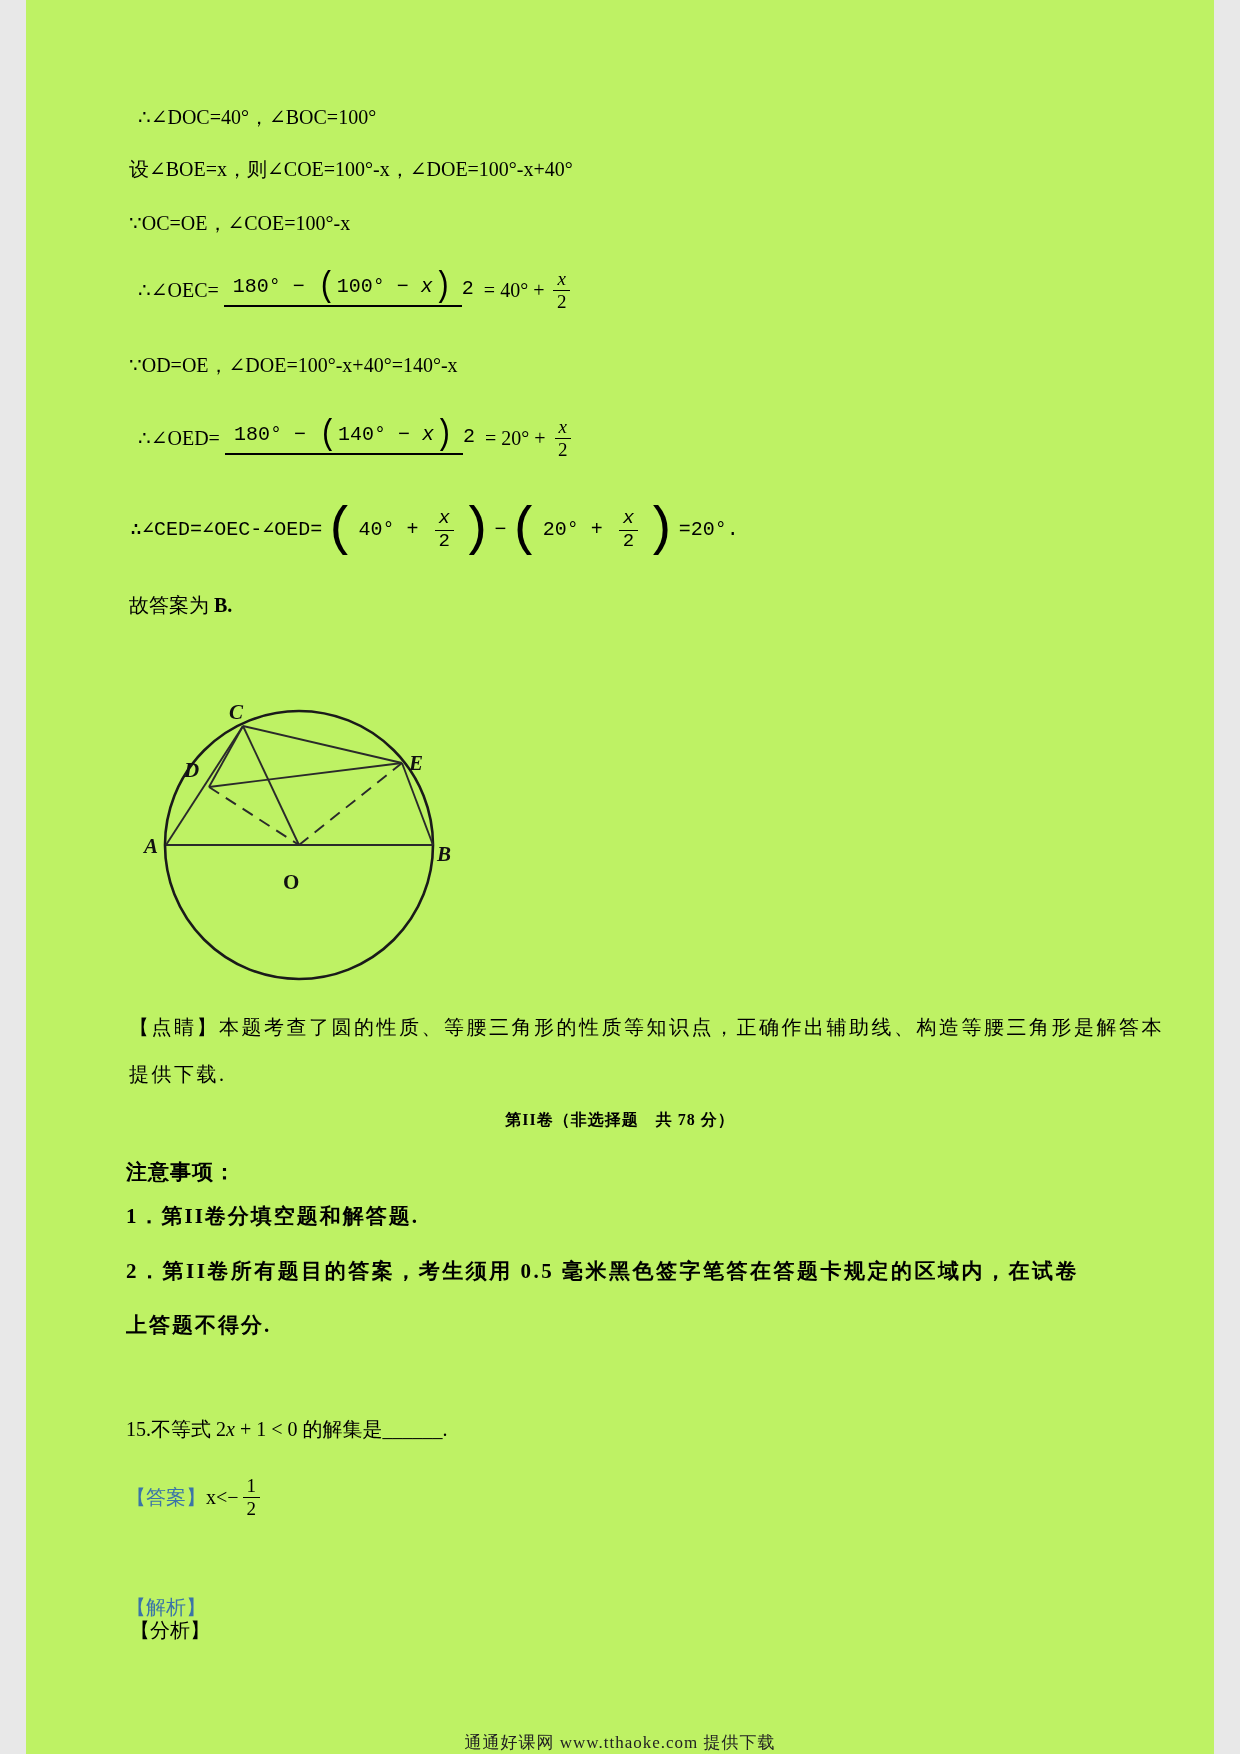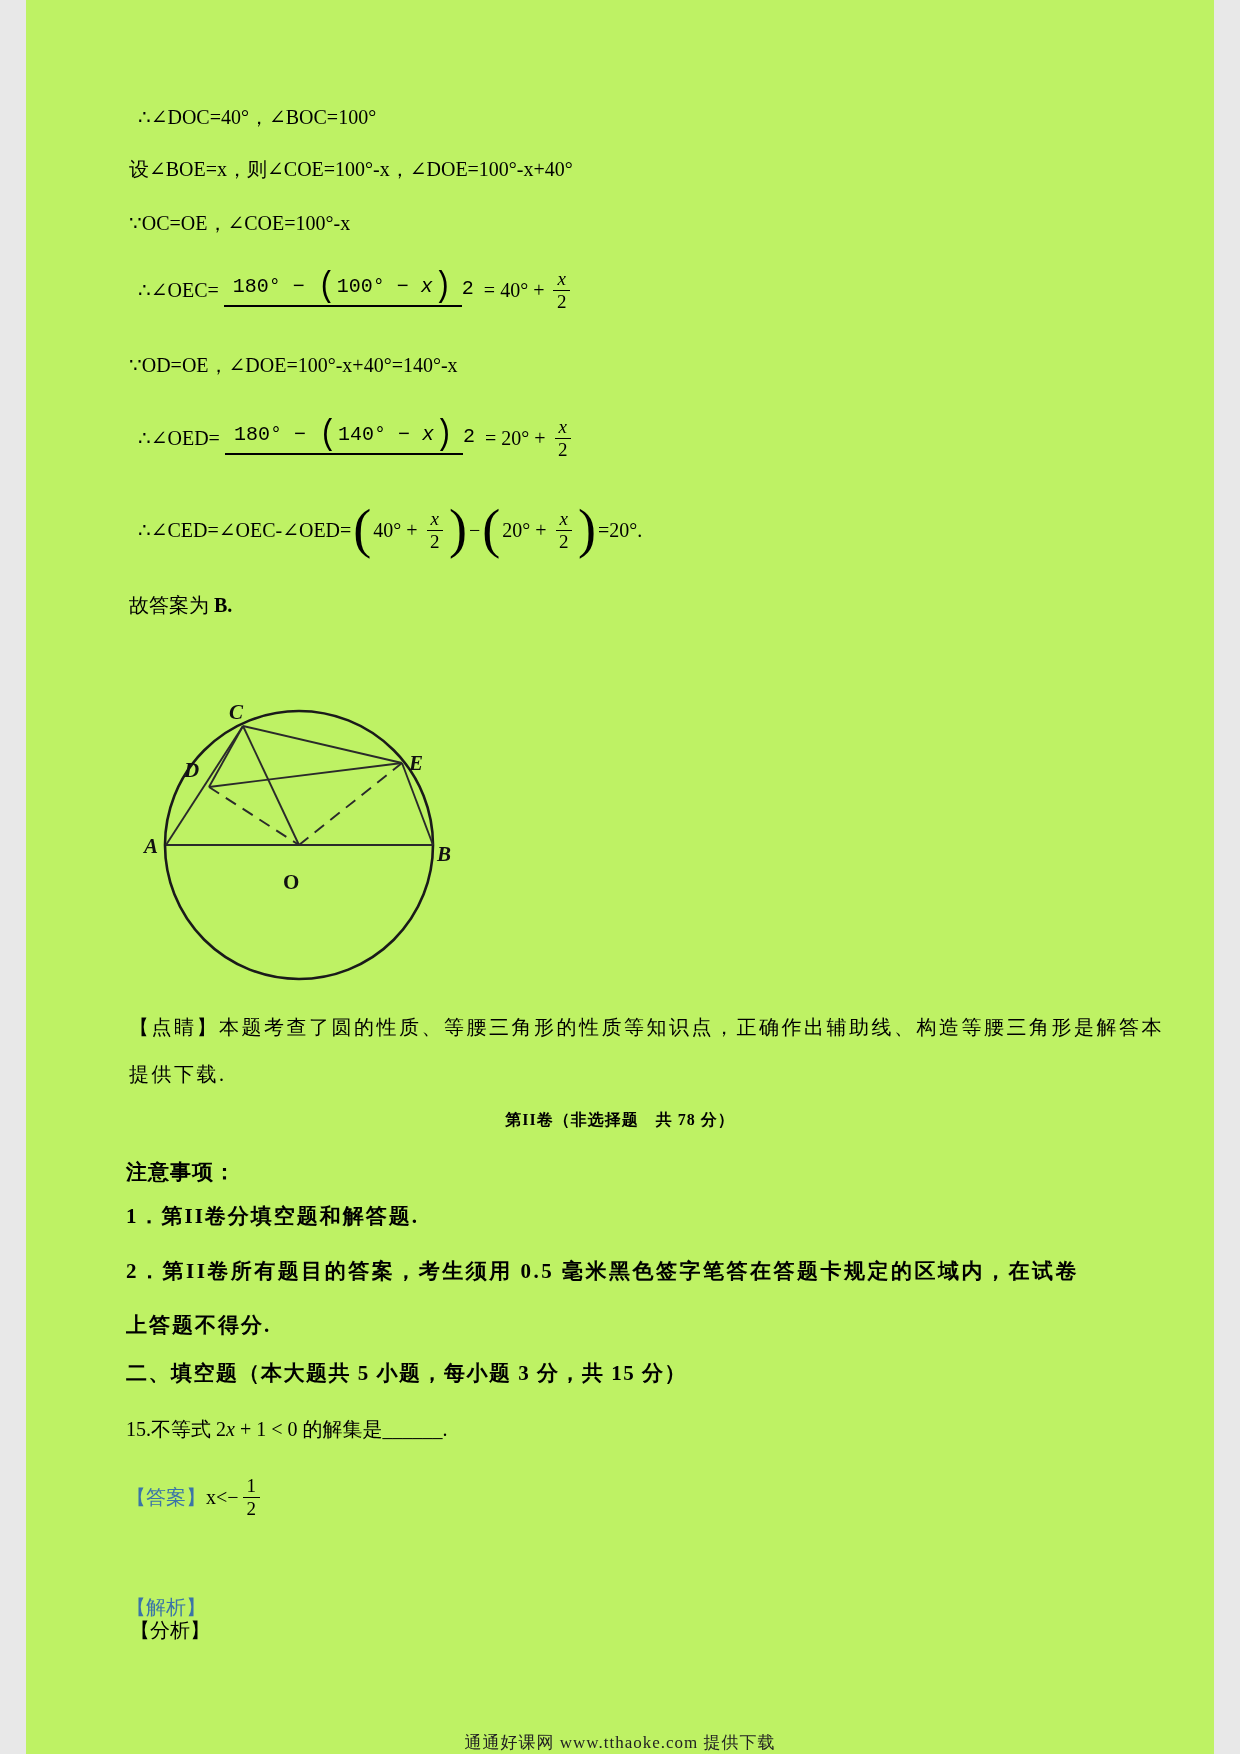--- a/index.html
+++ b/index.html
@@ -10,21 +10,21 @@
   .tk{white-space:pre;}
   .it{font-style:italic;}
   .bd{font-weight:bold;}
   
   .r1{top:104px;left:112px;}
   .r2{top:156px;}
   .r3{top:210px;}
   .r4{top:254px;left:112px;height:72px;}
   .r5{top:352px;}
   .r6{top:402px;left:112px;height:72px;}
-  .r7{top:494px;left:112px;height:72px;}
+  .r7{top:494px;left:104px;height:72px;font-family:Liberation Mono, monospace;}
   .r8{top:592px;}
   
   .bigfrac{display:inline-flex;flex-direction:row;align-items:flex-start;margin:0 5px;font-family:Liberation Mono, monospace;}
   .bigfrac .num{display:flex;align-items:center;border-bottom:2.2px solid #000;padding:0 9px 4px 9px;}
   .bigfrac .den{padding-top:2px;}
   .sfrac{display:inline-flex;flex-direction:column;align-items:center;line-height:1.05;margin:0 4px;font-size:19px;}
   .sfrac .n{border-bottom:1.8px solid #000;padding:0 4px 1px 4px;}
   .sfrac .d{padding-top:1px;}
   .paren{font-weight:400;font-size:30px;line-height:.9;margin:0 1px;transform:scaleY(1.15);}
   .paren.xl{font-size:54px;line-height:.8;transform:none;margin:0 2px;}
@@ -145,21 +145,20 @@
       </svg></div>
 
   <div class="row note1"><span>【点睛】</span><span>本题考查了圆的性质、等腰三角形的性质等知识点，正确作出辅助线、构造等腰三角形是解答本</span></div>
   <div class="row note2">提供下载.</div>
 
   <div class="row title">第II卷（非选择题　共 78 分）</div>
   <div class="row notice">注意事项：</div>
   <div class="row item1">1．第II卷分填空题和解答题.</div>
   <div class="row item2a">2．第II卷所有题目的答案，考生须用 0.5 毫米黑色签字笔答在答题卡规定的区域内，在试卷</div>
   <div class="row item2b">上答题不得分.</div>
-  <div class="row fill">二、填空题（本大题共 5 小题，每小题 3 分，共 15 分）</div>
 
   <div class="row q15 mathline" id="q15">
       <span class="tk">15.不等式 </span>
       <span class="tk">2</span>
       <span class="tk it">x</span>
       <span class="tk"> + 1 &lt; 0</span>
       <span class="tk"> 的解集是______.</span>
     </div>
 
   <div class="row ans mathline">

